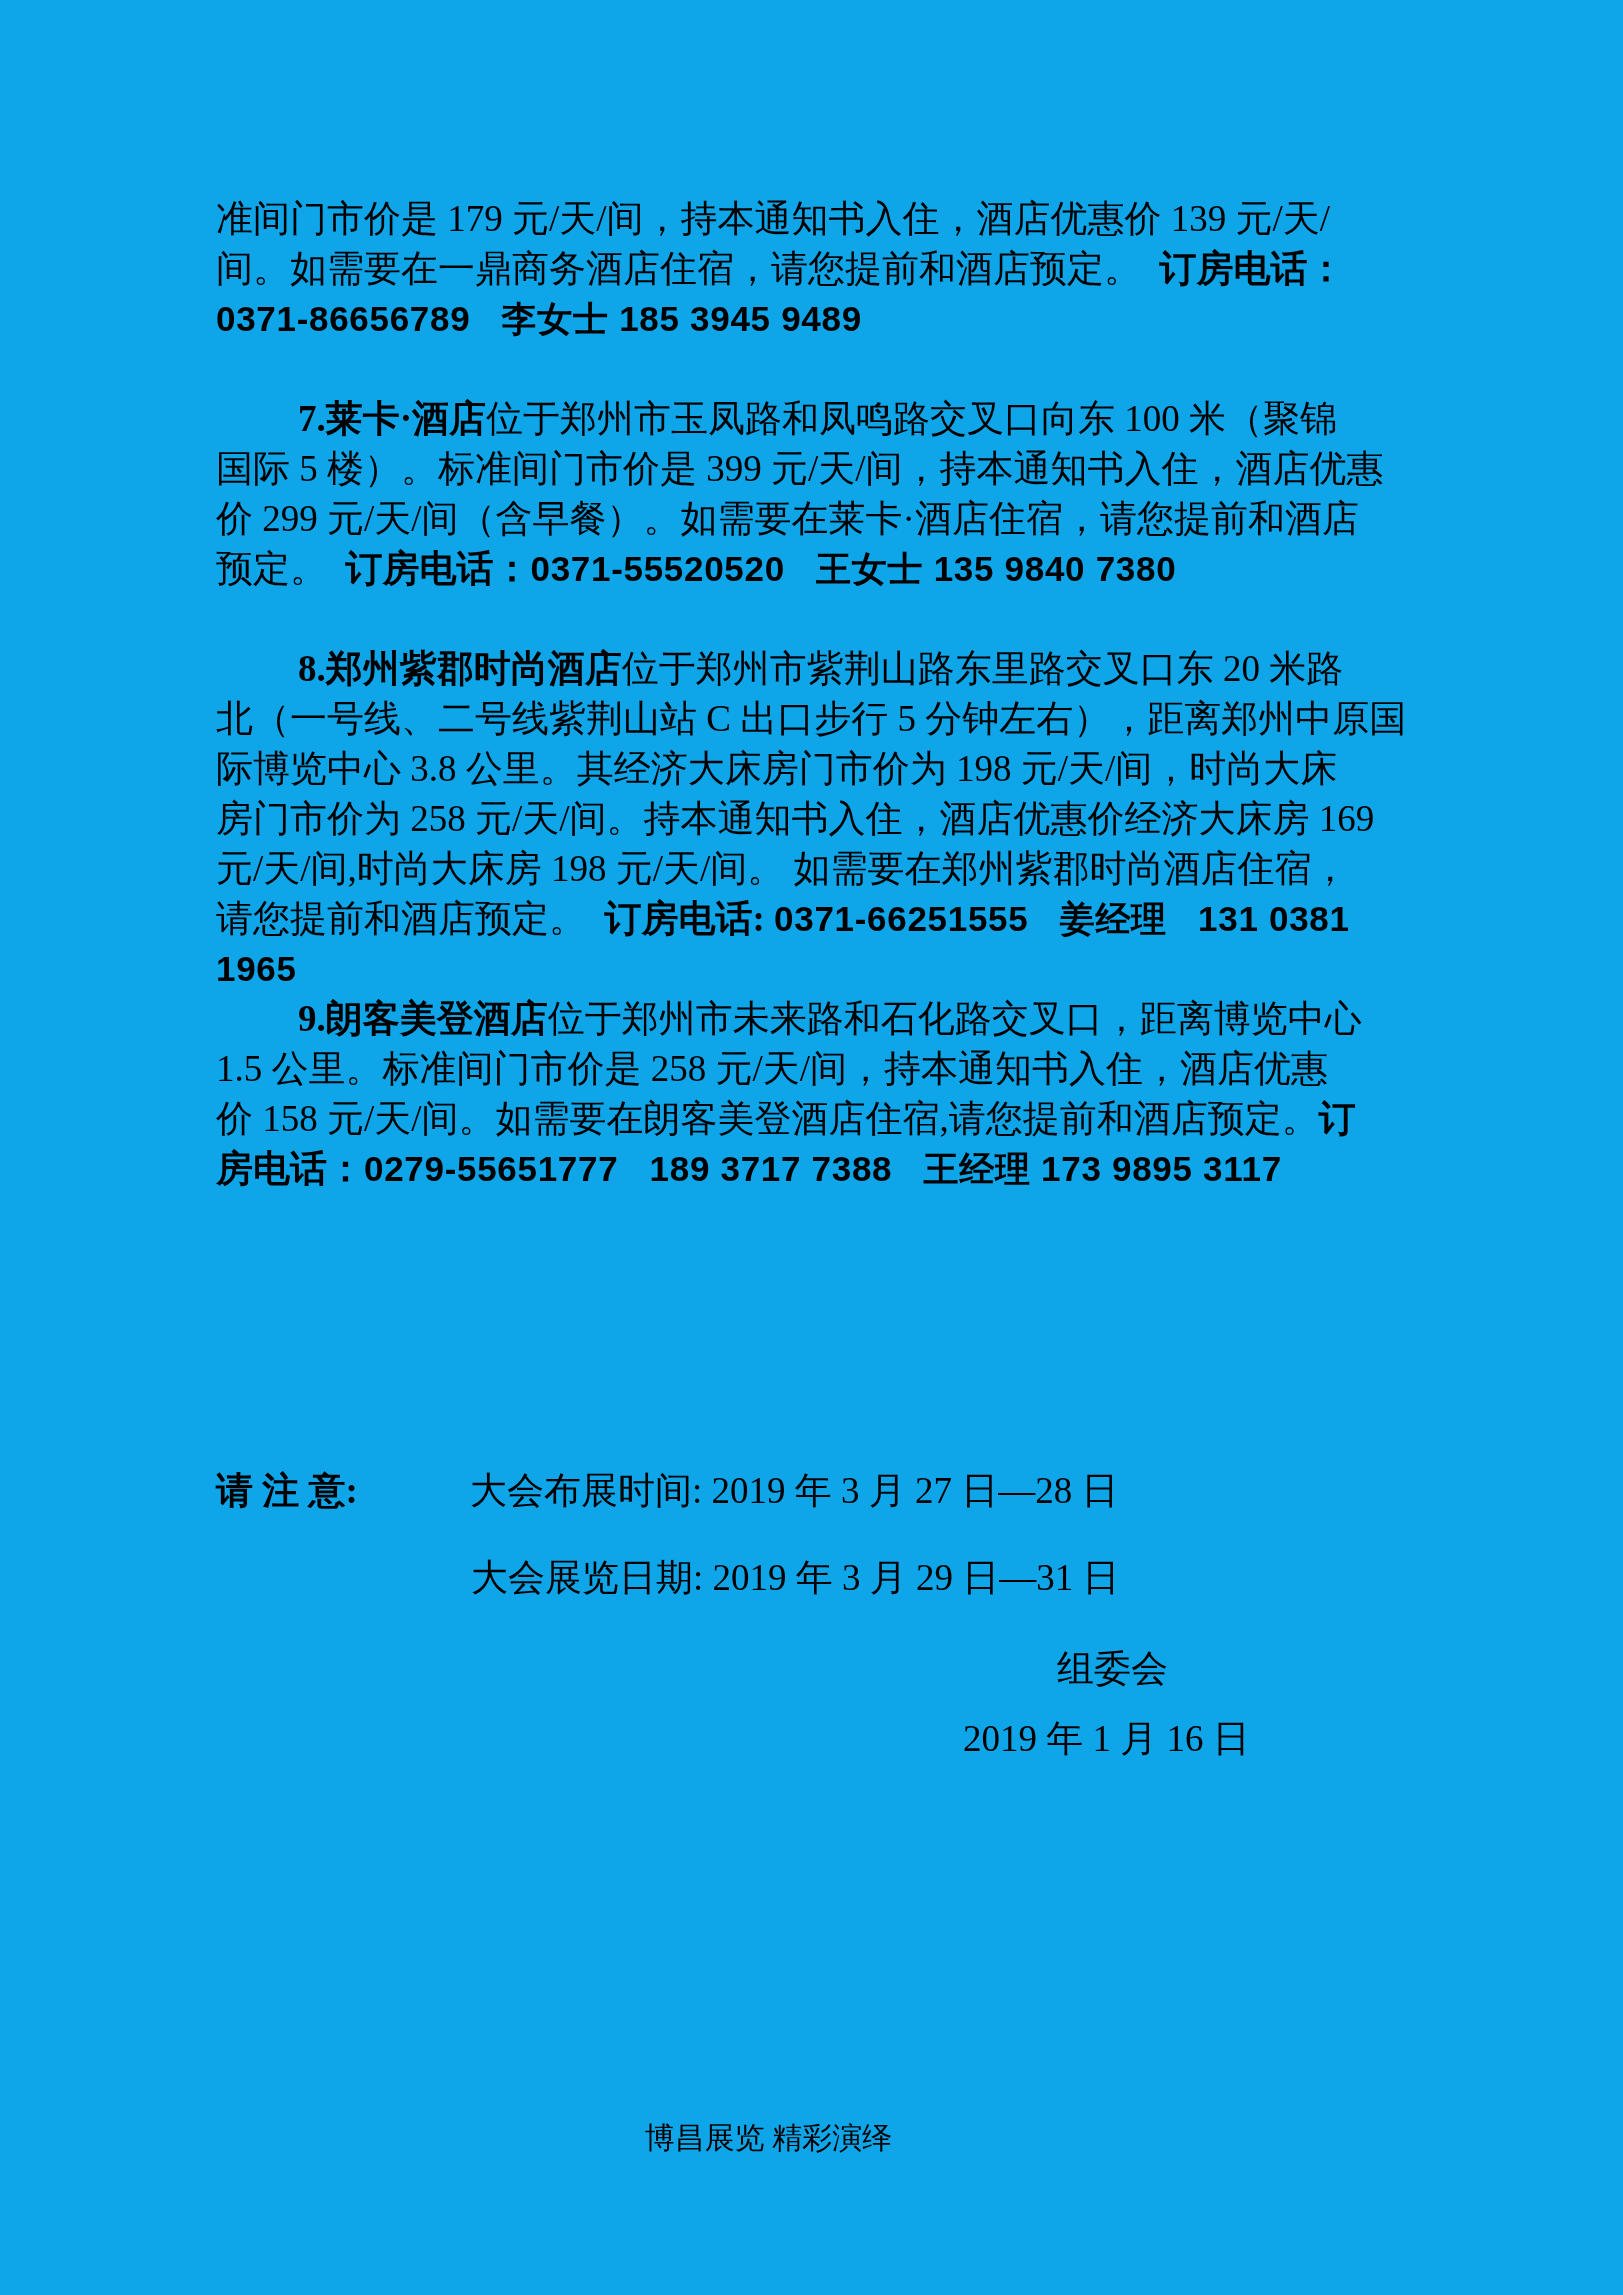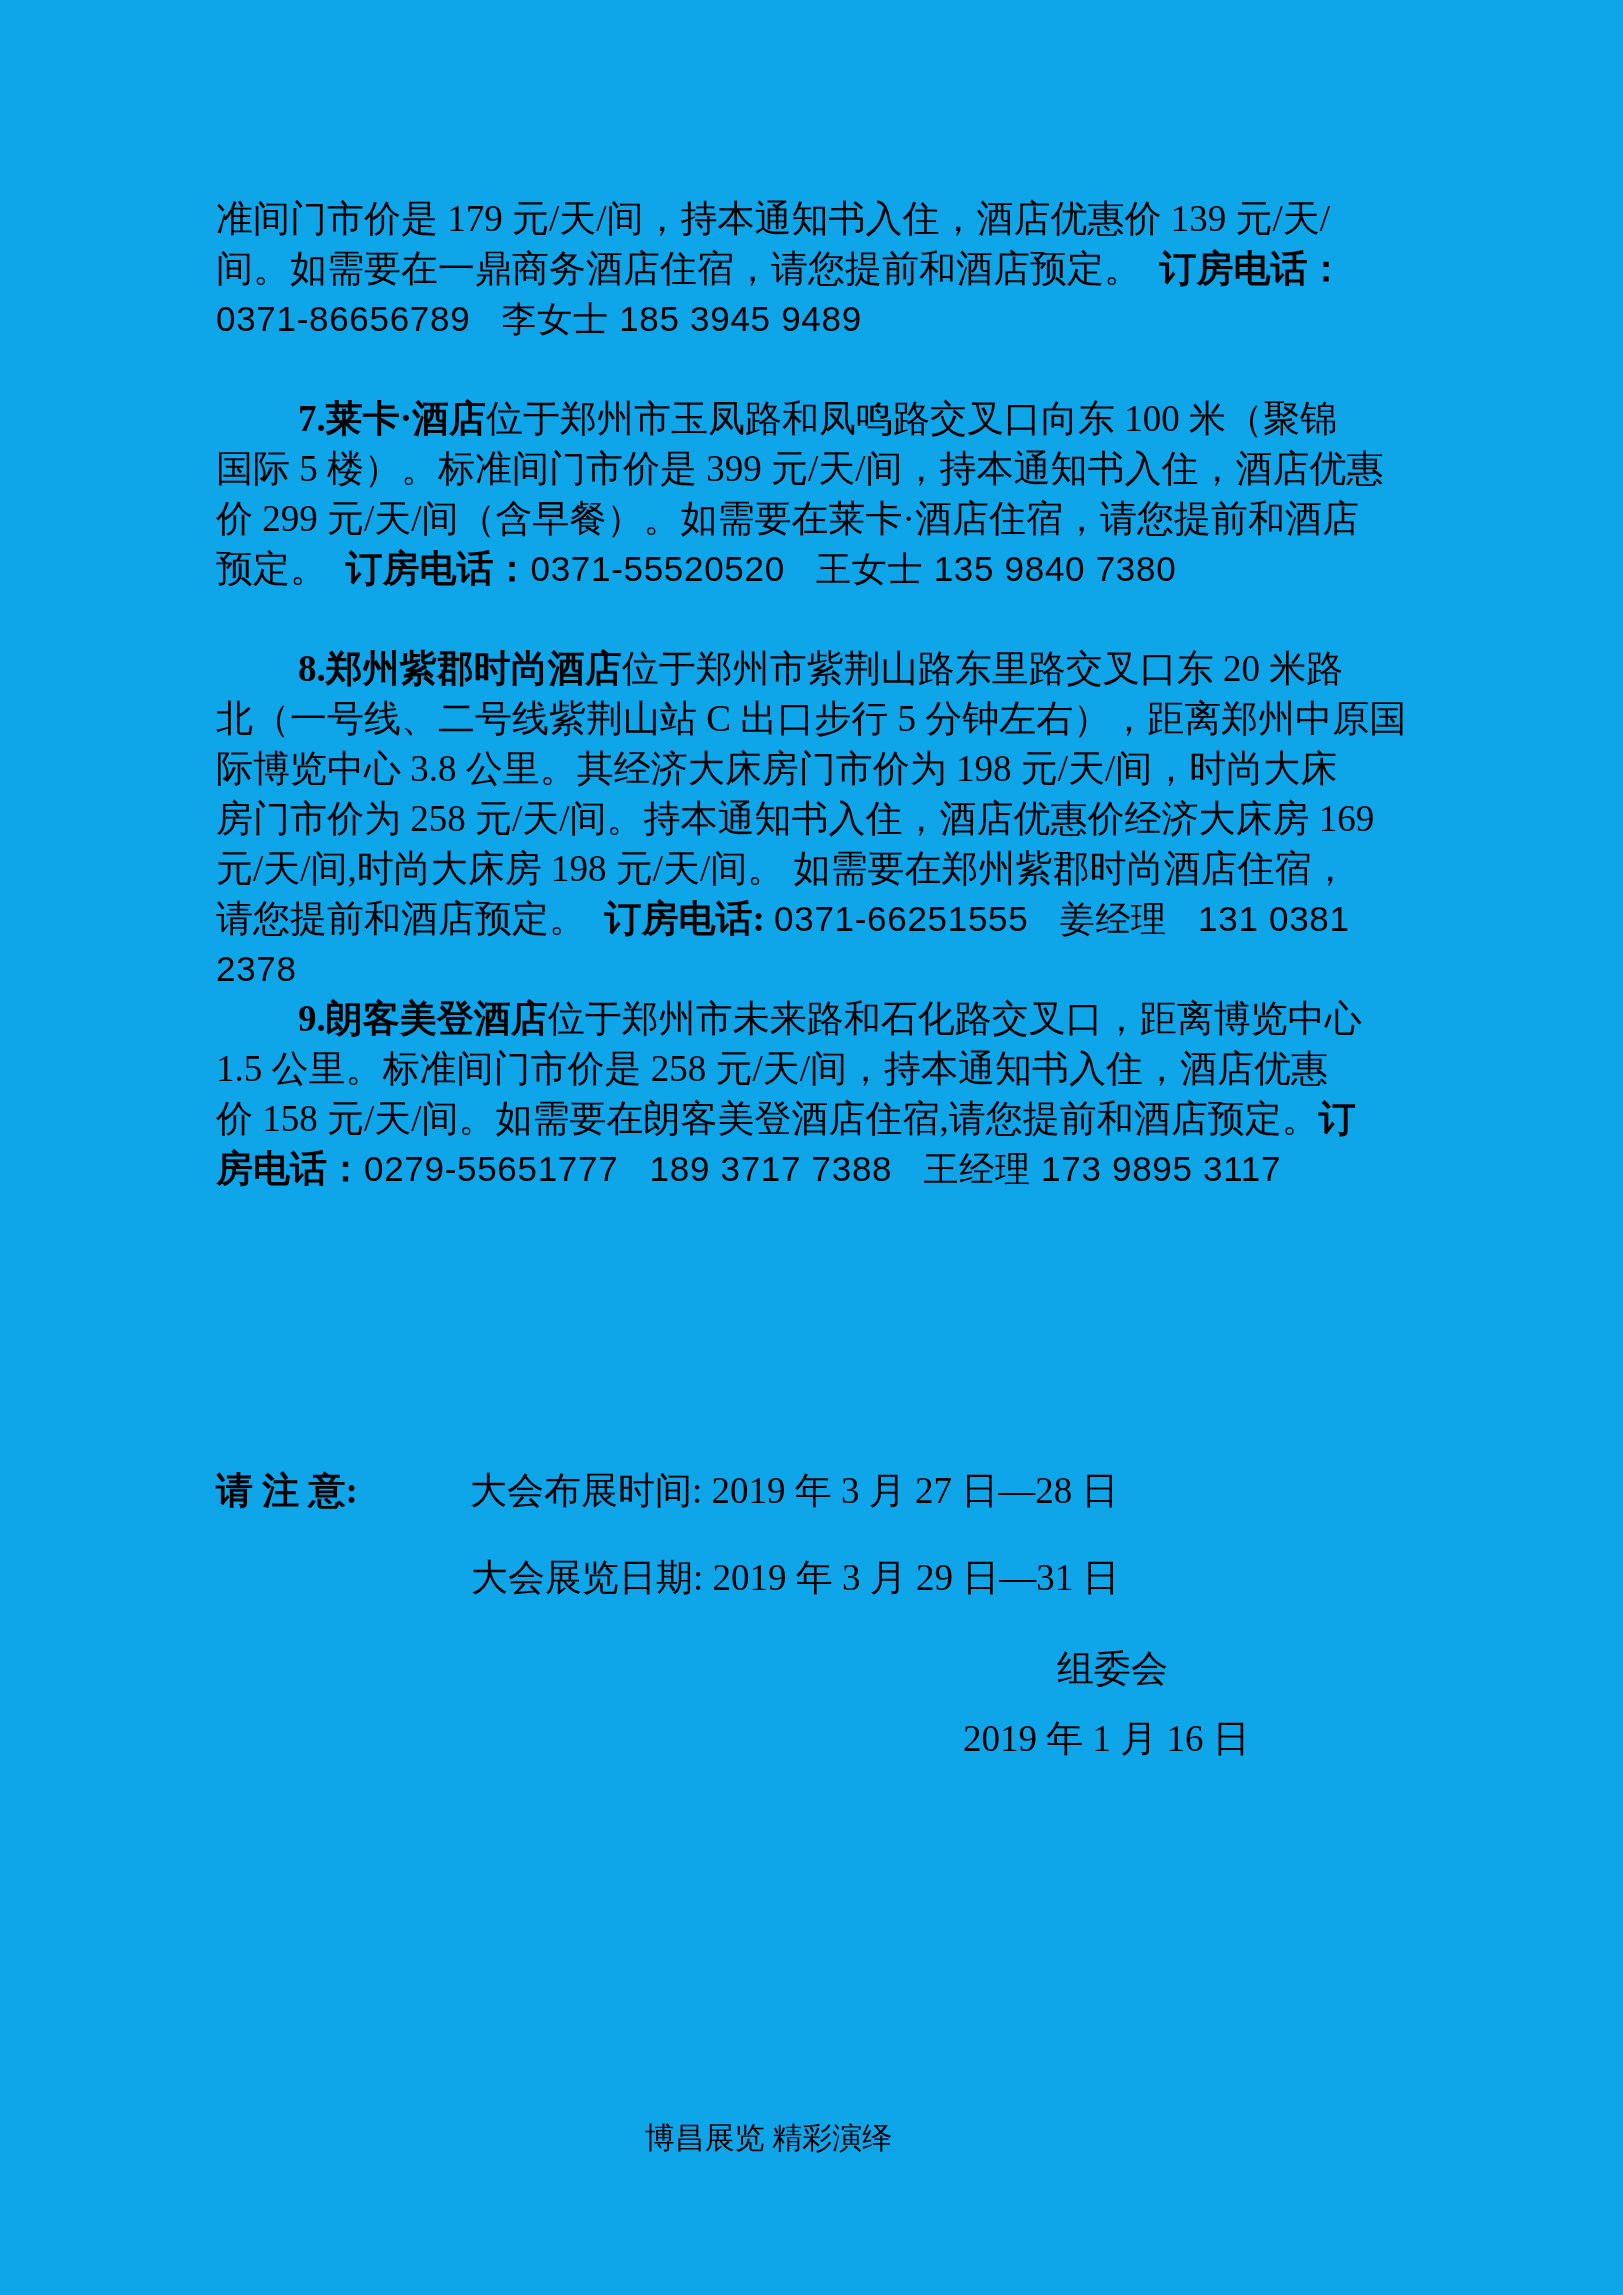--- a/index.html
+++ b/index.html
@@ -22,21 +22,21 @@
     width:1198px;
   }
   .line{
     white-space:pre;
     height:50px;
   }
   .indent{ text-indent:82px; }
   .b{ font-weight:bold;margin-top:40px; }
   .num{
     font-family:"Liberation Sans", sans-serif;
-    font-weight:normal;
+    font-weight:bold;
     font-size:35px;
     letter-spacing:0.7px;
   }
   .notice-row{ margin-top:272px; }
   .notice-label{
     display:inline-block;
     width:254px;
     font-weight:bold;
   }
   .notice-row2{ margin-top:37px; margin-left:255px;font-family:Liberation Serif, serif; }
@@ -77,21 +77,21 @@
 
     <div class="line"></div>
 
     <div>
       <div class="line indent"><span class="b">8.郑州紫郡时尚酒店</span><span>位于郑州市紫荆山路东里路交叉口东 20 米路</span></div>
       <div class="line"><span>北（一号线、二号线紫荆山站 C 出口步行 5 分钟左右），距离郑州中原国</span></div>
       <div class="line"><span>际博览中心 3.8 公里。其经济大床房门市价为 198 元/天/间，时尚大床</span></div>
       <div class="line"><span>房门市价为 258 元/天/间。持本通知书入住，酒店优惠价经济大床房 169</span></div>
       <div class="line"><span>元/天/间,时尚大床房 198 元/天/间。 如需要在郑州紫郡时尚酒店住宿，</span></div>
       <div class="line"><span>请您提前和酒店预定。  </span><span class="b">订房电话: </span><span class="num">0371-66251555   姜经理   131 0381</span></div>
-      <div class="line"><span class="num">2378</span></div>
+      <div class="line"><span class="num">1965</span></div>
     </div>
 
     <div>
       <div class="line indent"><span class="b">9.朗客美登酒店</span><span>位于郑州市未来路和石化路交叉口，距离博览中心</span></div>
       <div class="line"><span>1.5 公里。标准间门市价是 258 元/天/间，持本通知书入住，酒店优惠</span></div>
       <div class="line"><span>价 158 元/天/间。如需要在朗客美登酒店住宿,请您提前和酒店预定。</span><span class="b">订</span></div>
       <div class="line"><span class="b">房电话：</span><span class="num">0279-55651777   189 3717 7388   王经理 173 9895 3117</span></div>
     </div>
 
     <div class="line notice-row"><span class="notice-label">请 注 意:</span><span>大会布展时间: 2019 年 3 月 27 日—28 日</span></div>

